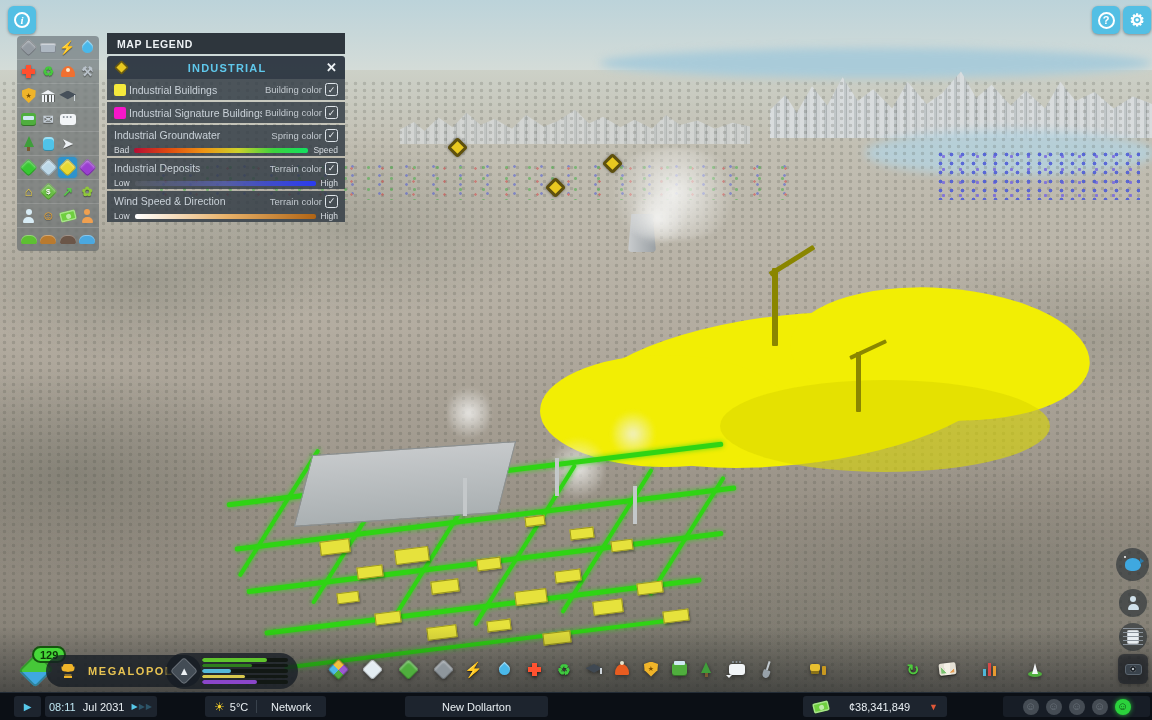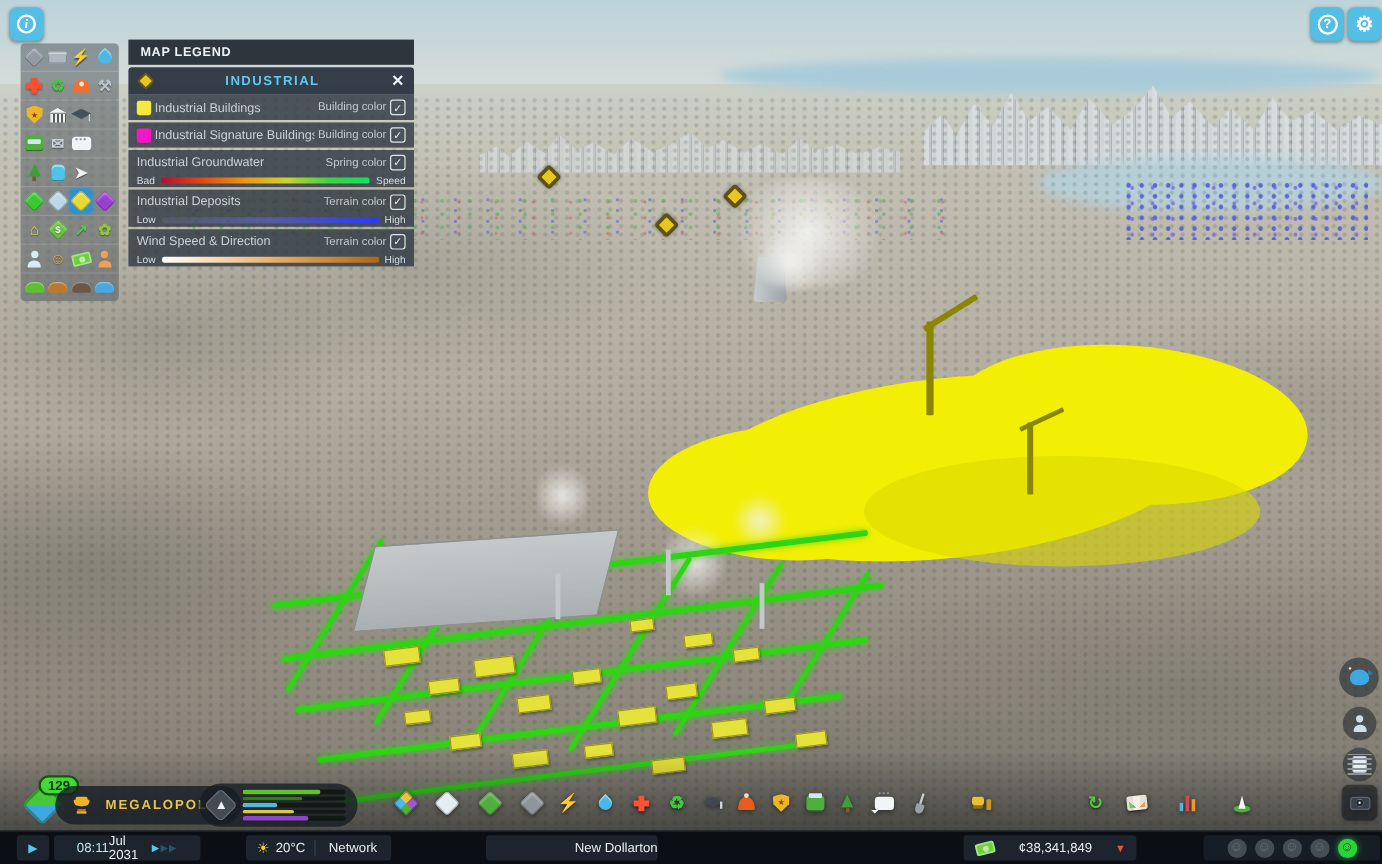--- a/index.html
+++ b/index.html
@@ -194,29 +194,29 @@
   
   #toolbar{position:absolute;left:0;top:652px;width:1152px;height:36px;}
   #toolbar .icon{position:absolute;top:2px;transform:translateX(-50%);width:30px;height:30px;cursor:pointer;filter:drop-shadow(0 1px 2px rgba(0,0,0,.5));}
   #toolbar .icon.boxed{background:rgba(22,28,36,.55);border-radius:6px;}
 
   
   #statusbar{position:absolute;left:0;top:692px;width:1152px;height:28px;background:#0b0f15;border-top:1px solid #232c36;}
   .sb-pill{position:absolute;top:3px;height:21px;background:#1d242e;border-radius:3px;display:flex;align-items:center;color:#e8eef2;font-size:11px;}
   .sb-div{width:1px;height:13px;background:#39424c;margin:0 8px;}
   #play-pill{left:14px;width:27px;justify-content:center;cursor:pointer;color:#57c8ea;font-size:10px;}
-  #time-pill{left:45px;width:122px;padding:0 19px;justify-content:space-between;align-items:center;}
+  #time-pill{left:45px;width:112px;padding:0 4px;justify-content:space-between;align-items:center;}
   #sb-time{color:#bfe6f2;}
   #sb-speed{letter-spacing:1px;font-size:8px;cursor:pointer;}
   #sb-speed .on{color:#57c8ea;}
   #sb-speed .off{color:#2c5468;}
   #temp-pill{left:205px;width:121px;padding:0 9px;}
   #sb-sun{color:#f5cf2a;font-size:12px;margin-right:5px;}
   #temp-pill .season{flex:1;text-align:center;}
-  #city-pill{left:405px;width:143px;justify-content:flex-end;}
+  #city-pill{left:405px;width:143px;justify-content:center;}
   #pop-pill{left:607px;width:160px;padding:0 9px;}
   #pop-pill .icon{width:16px;height:16px;}
   #pop-pill .val{flex:1;text-align:center;}
   #money-pill{left:803px;width:144px;padding:0 9px;}
   #money-pill .icon{width:18px;height:14px;}
   #money-pill .val{flex:1;text-align:center;}
   #money-trend{color:#e05838;font-size:9px;}
   #happy-pill{left:1003px;width:147px;background:rgba(29,36,46,.7);justify-content:center;gap:7px;}
   .smiley{width:16px;height:16px;border-radius:50%;background:#454c54;display:flex;align-items:center;justify-content:center;
     color:#6a727a;font-size:11px;line-height:1;cursor:pointer;}
@@ -615,21 +615,21 @@
 
   <div id="statusbar">
     <div class="sb-pill" id="play-pill">▶</div>
     <div class="sb-pill" id="time-pill">
       <span id="sb-time">08:11</span>
       <span>Jul 2031</span>
       <span id="sb-speed"><span class="on">▶</span><span class="off">▶</span><span class="off">▶</span></span>
     </div>
     <div class="sb-pill" id="temp-pill">
       <span id="sb-sun">☀</span>
-      <span>20°C</span>
+      <span>5°C</span>
       <span class="sb-div"></span>
       <span class="season">Network</span>
     </div>
     <div class="sb-pill" id="city-pill">
       <span>New Dollarton</span>
     </div>
     <div class="sb-pill" id="money-pill">
       <span class="icon">
           <span class="sh-bill" style="--c:#6fcf3f"></span>
         </span>

